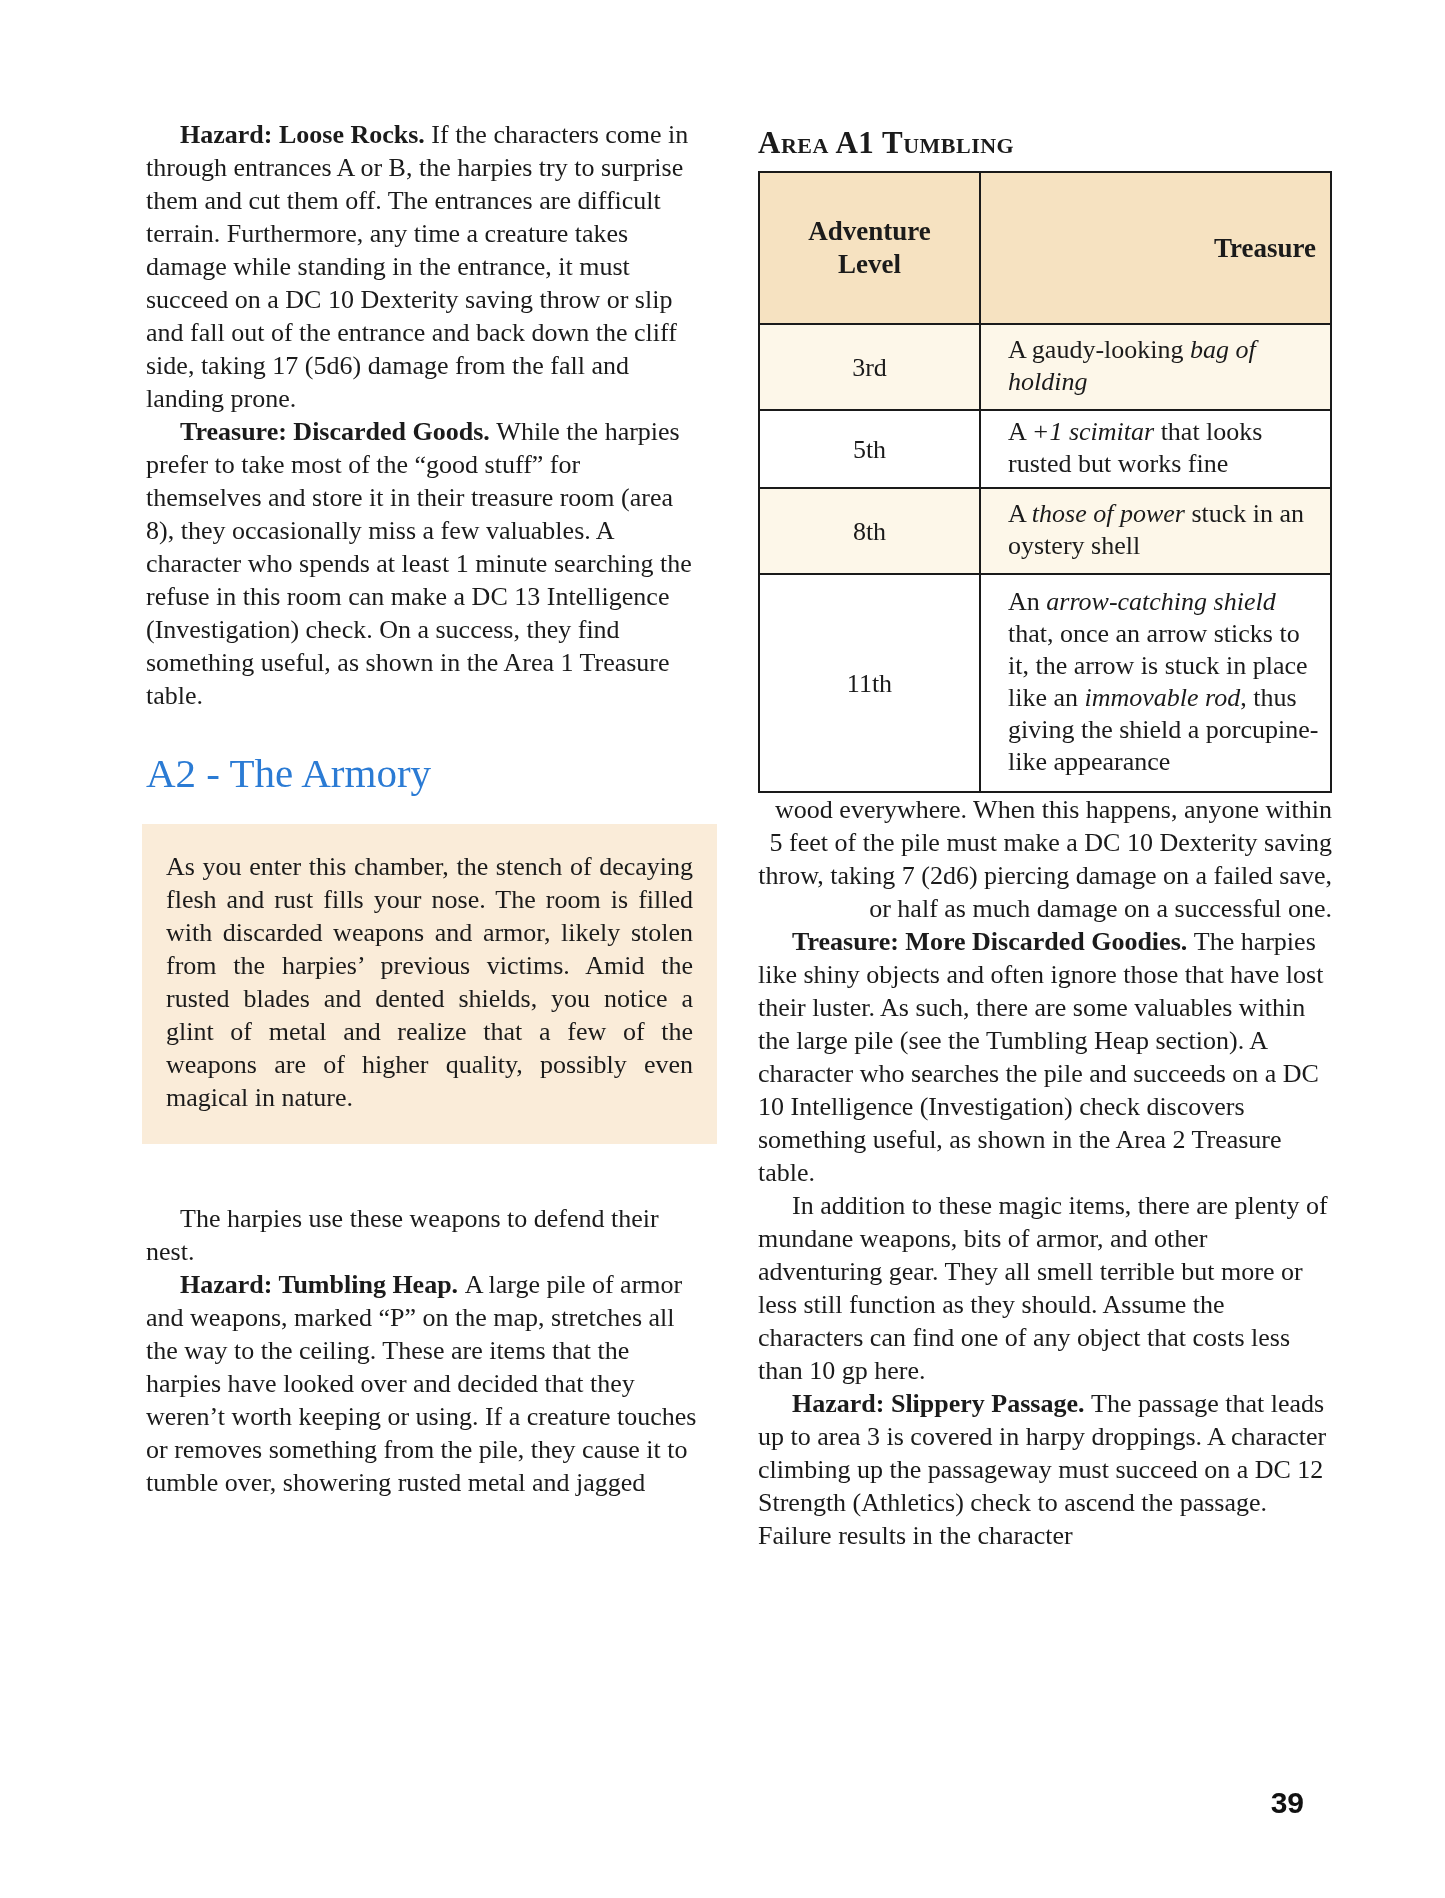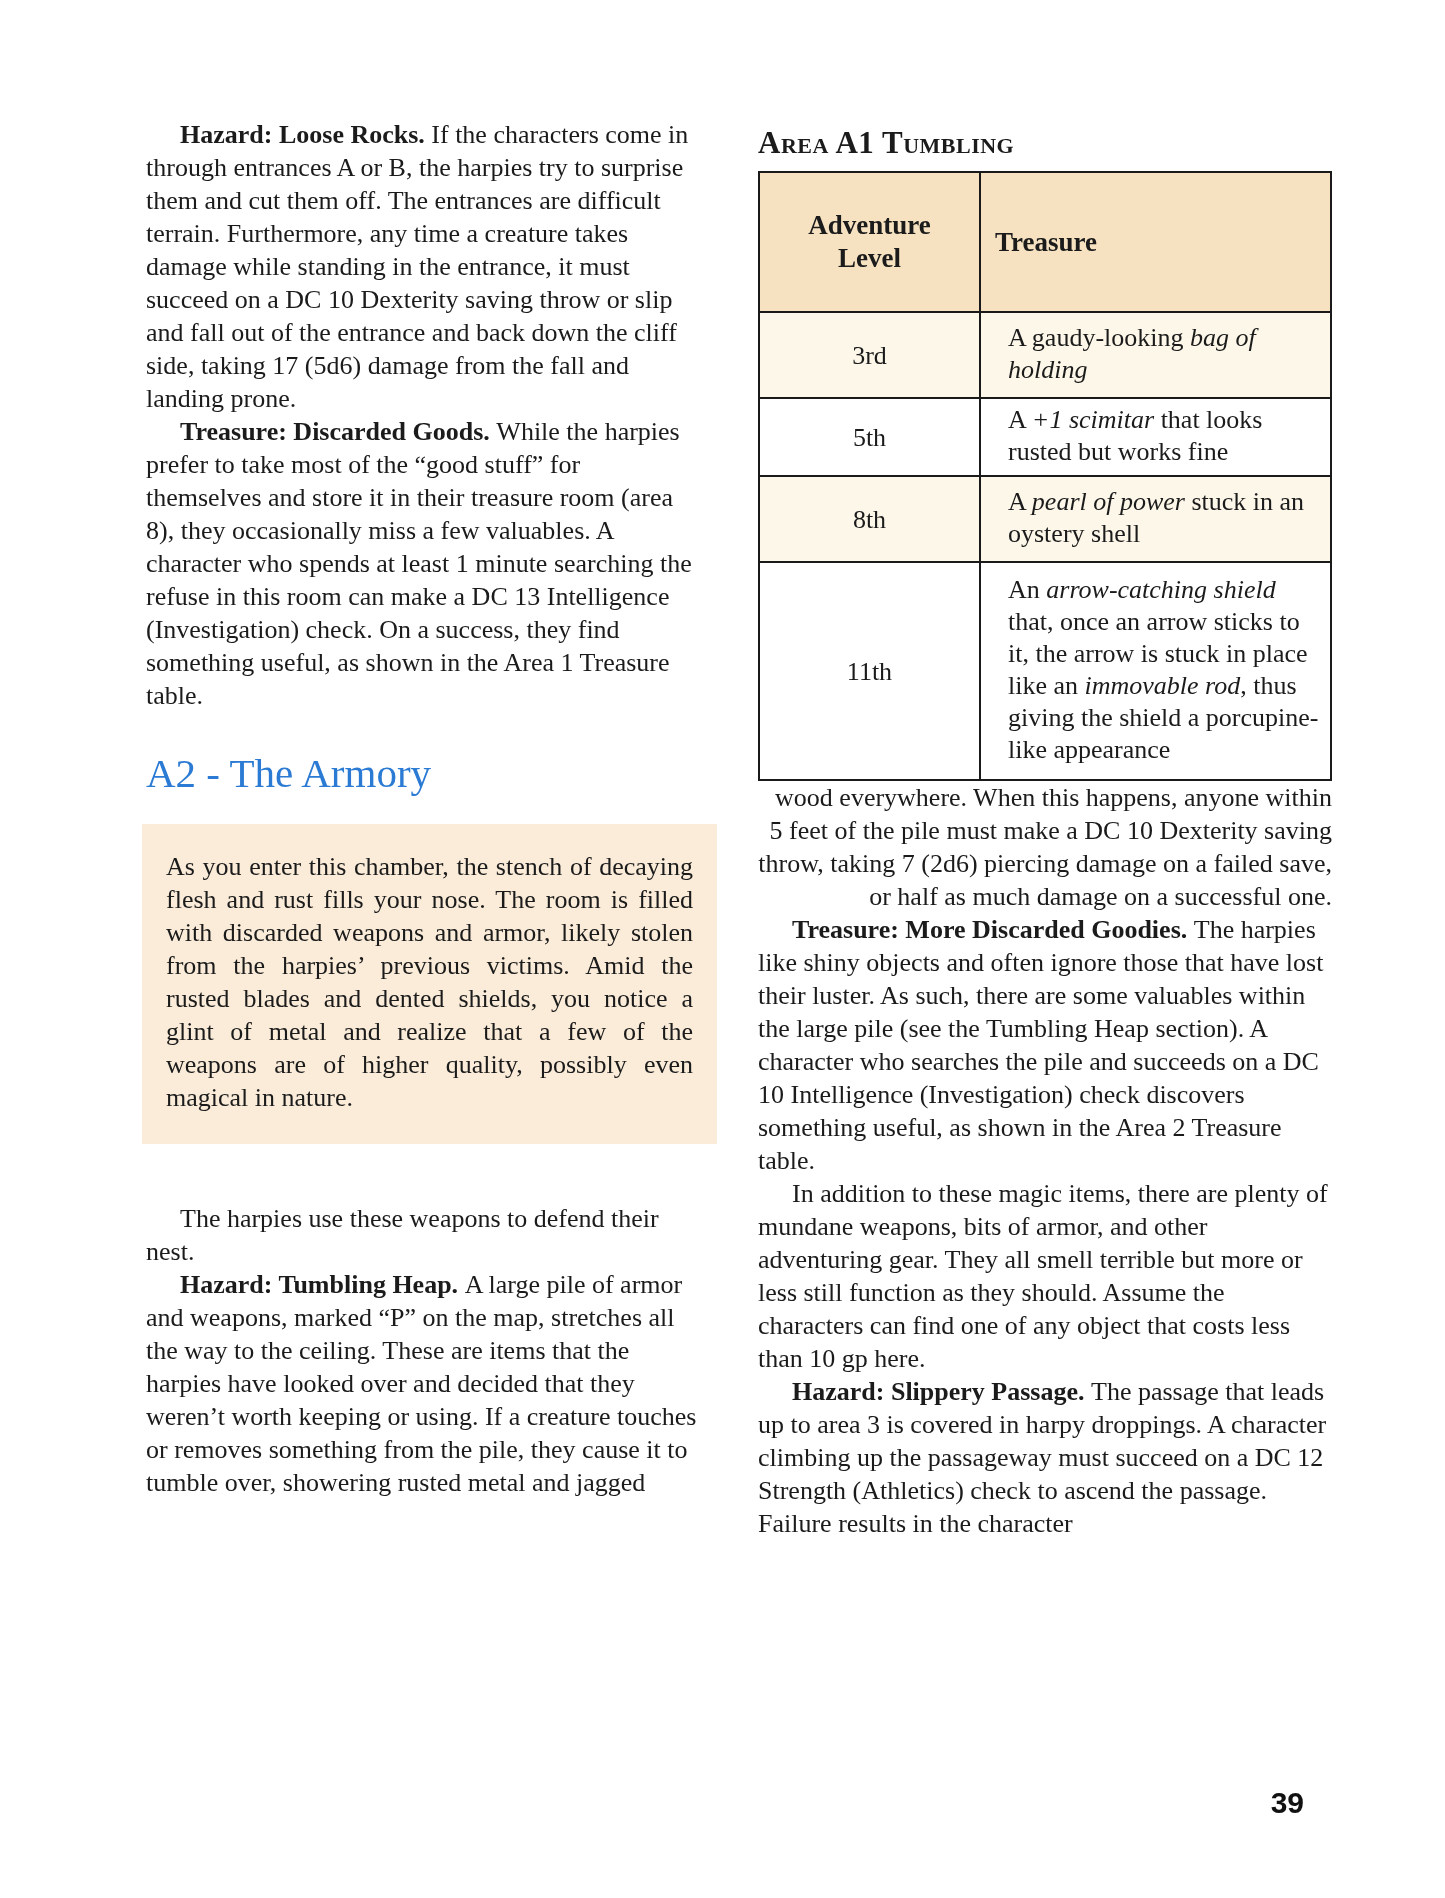--- a/index.html
+++ b/index.html
@@ -59,21 +59,21 @@
     border:2px solid var(--border_dark);
     vertical-align:middle;
   }
   table.treasure th{
     background:var(--table_header_bg);
     font-size:27px;
     height:118px;
     font-weight:bold;
   }
   th.level-head{text-align:center;padding:0 20px;}
-  th.treasure-head{text-align:left;padding:10px 14px;}
+  th.treasure-head{text-align:right;padding:16px 14px;}
   td.level-cell{text-align:center;font-size:26px;}
   td.treasure-cell{padding:5px 10px 7px 27px;font-size:26px;line-height:32px;text-align:left;}
   tr.alt{background:var(--table_alt_row_bg);}
   tr.r1 td{height:72px;}
   tr.r2 td{height:64px;}
   tr.r3 td{height:72px;}
   tr.r4 td{height:204px;}
   .after-table{margin-top:28px;text-align:right;}
   .footer-title{
     position:absolute;top:1788px;left:146px;width:1186px;
@@ -119,21 +119,21 @@
           <tr class="alt r1">
             <td class="level-cell">3rd</td>
             <td class="treasure-cell"><span>A gaudy-looking </span><span class="run-italic">bag of holding</span></td>
           </tr>
           <tr class="r2">
             <td class="level-cell">5th</td>
             <td class="treasure-cell"><span>A </span><span class="run-italic">+1 scimitar</span><span> that looks rusted but works fine</span></td>
           </tr>
           <tr class="alt r3">
             <td class="level-cell">8th</td>
-            <td class="treasure-cell"><span>A </span><span class="run-italic">pearl of power</span><span> stuck in an oystery shell</span></td>
+            <td class="treasure-cell"><span>A </span><span class="run-italic">those of power</span><span> stuck in an oystery shell</span></td>
           </tr>
           <tr class="r4">
             <td class="level-cell">11th</td>
             <td class="treasure-cell"><span>An </span><span class="run-italic">arrow-catching shield</span><span> that, once an arrow sticks to it, the arrow is stuck in place like an </span><span class="run-italic">immovable rod</span><span>, thus giving the shield a porcupine-like appearance</span></td>
           </tr>
         </tbody>
       </table>
       <p class="no-indent after-table">wood everywhere. When this happens, anyone within 5 feet of the pile must make a DC 10 Dexterity saving throw, taking 7 (2d6) piercing damage on a failed save, or half as much damage on a successful one.</p>
       <p><span class="run-bold">Treasure: More Discarded Goodies. </span><span>The harpies like shiny objects and often ignore those that have lost their luster. As such, there are some valuables within the large pile (see the Tumbling Heap section). A character who searches the pile and succeeds on a DC 10 Intelligence (Investigation) check discovers something useful, as shown in the Area 2 Treasure table.</span></p>
       <p>In addition to these magic items, there are plenty of mundane weapons, bits of armor, and other adventuring gear. They all smell terrible but more or less still function as they should. Assume the characters can find one of any object that costs less than 10 gp here.</p>

